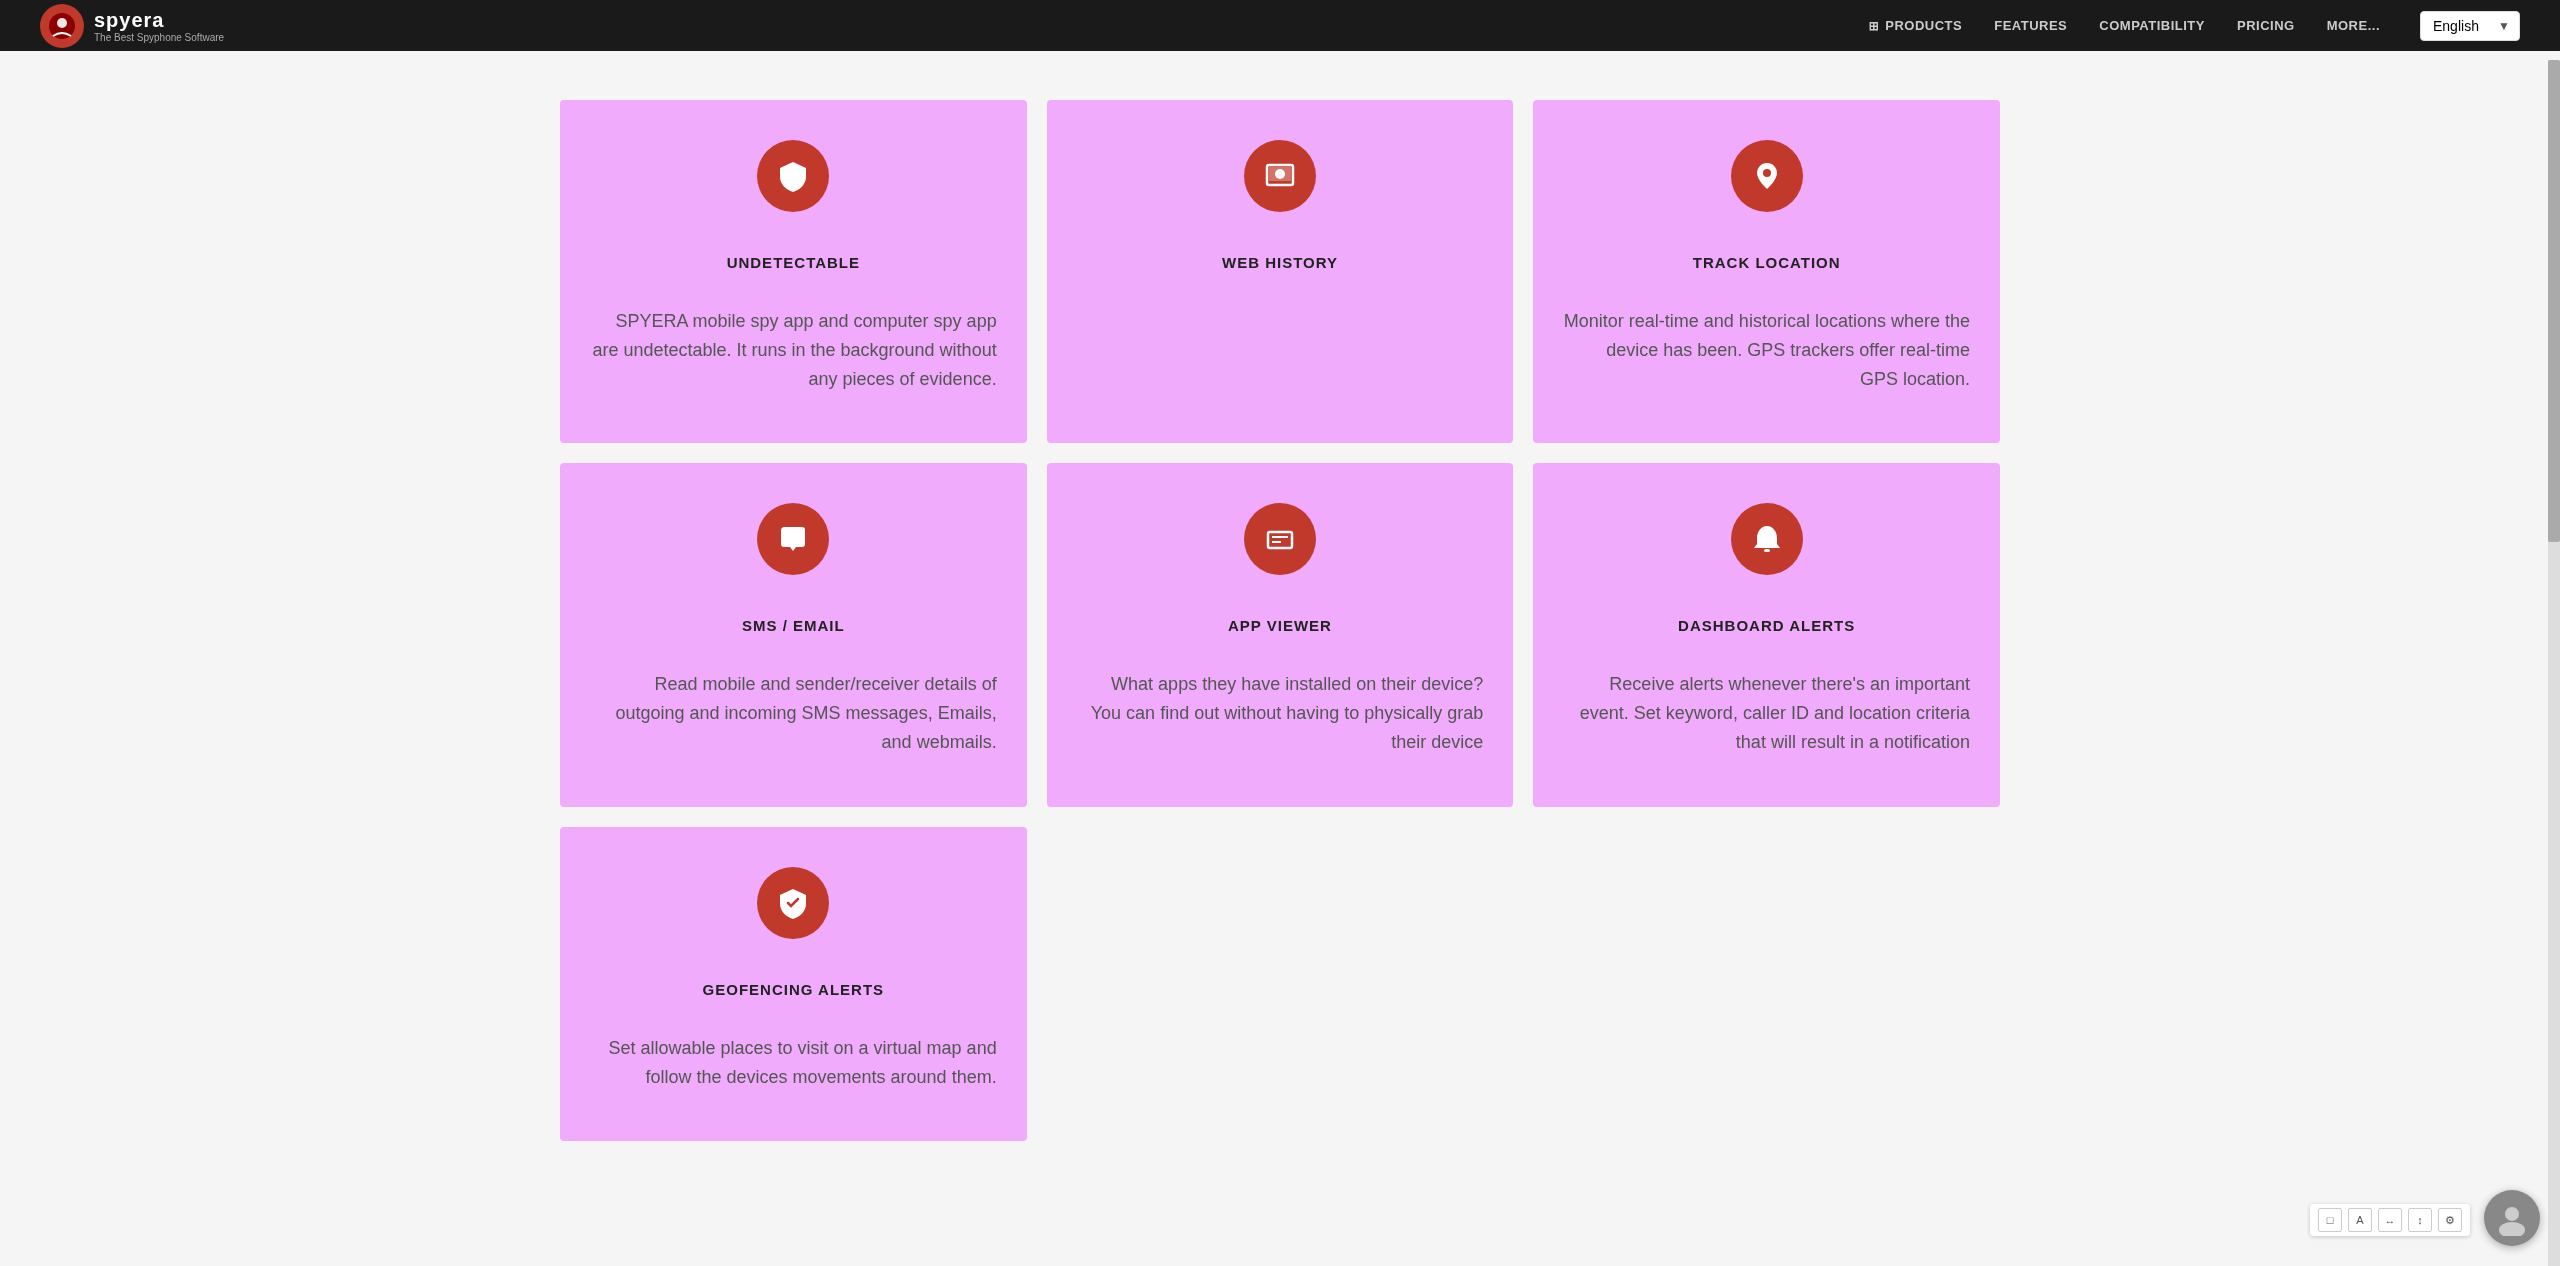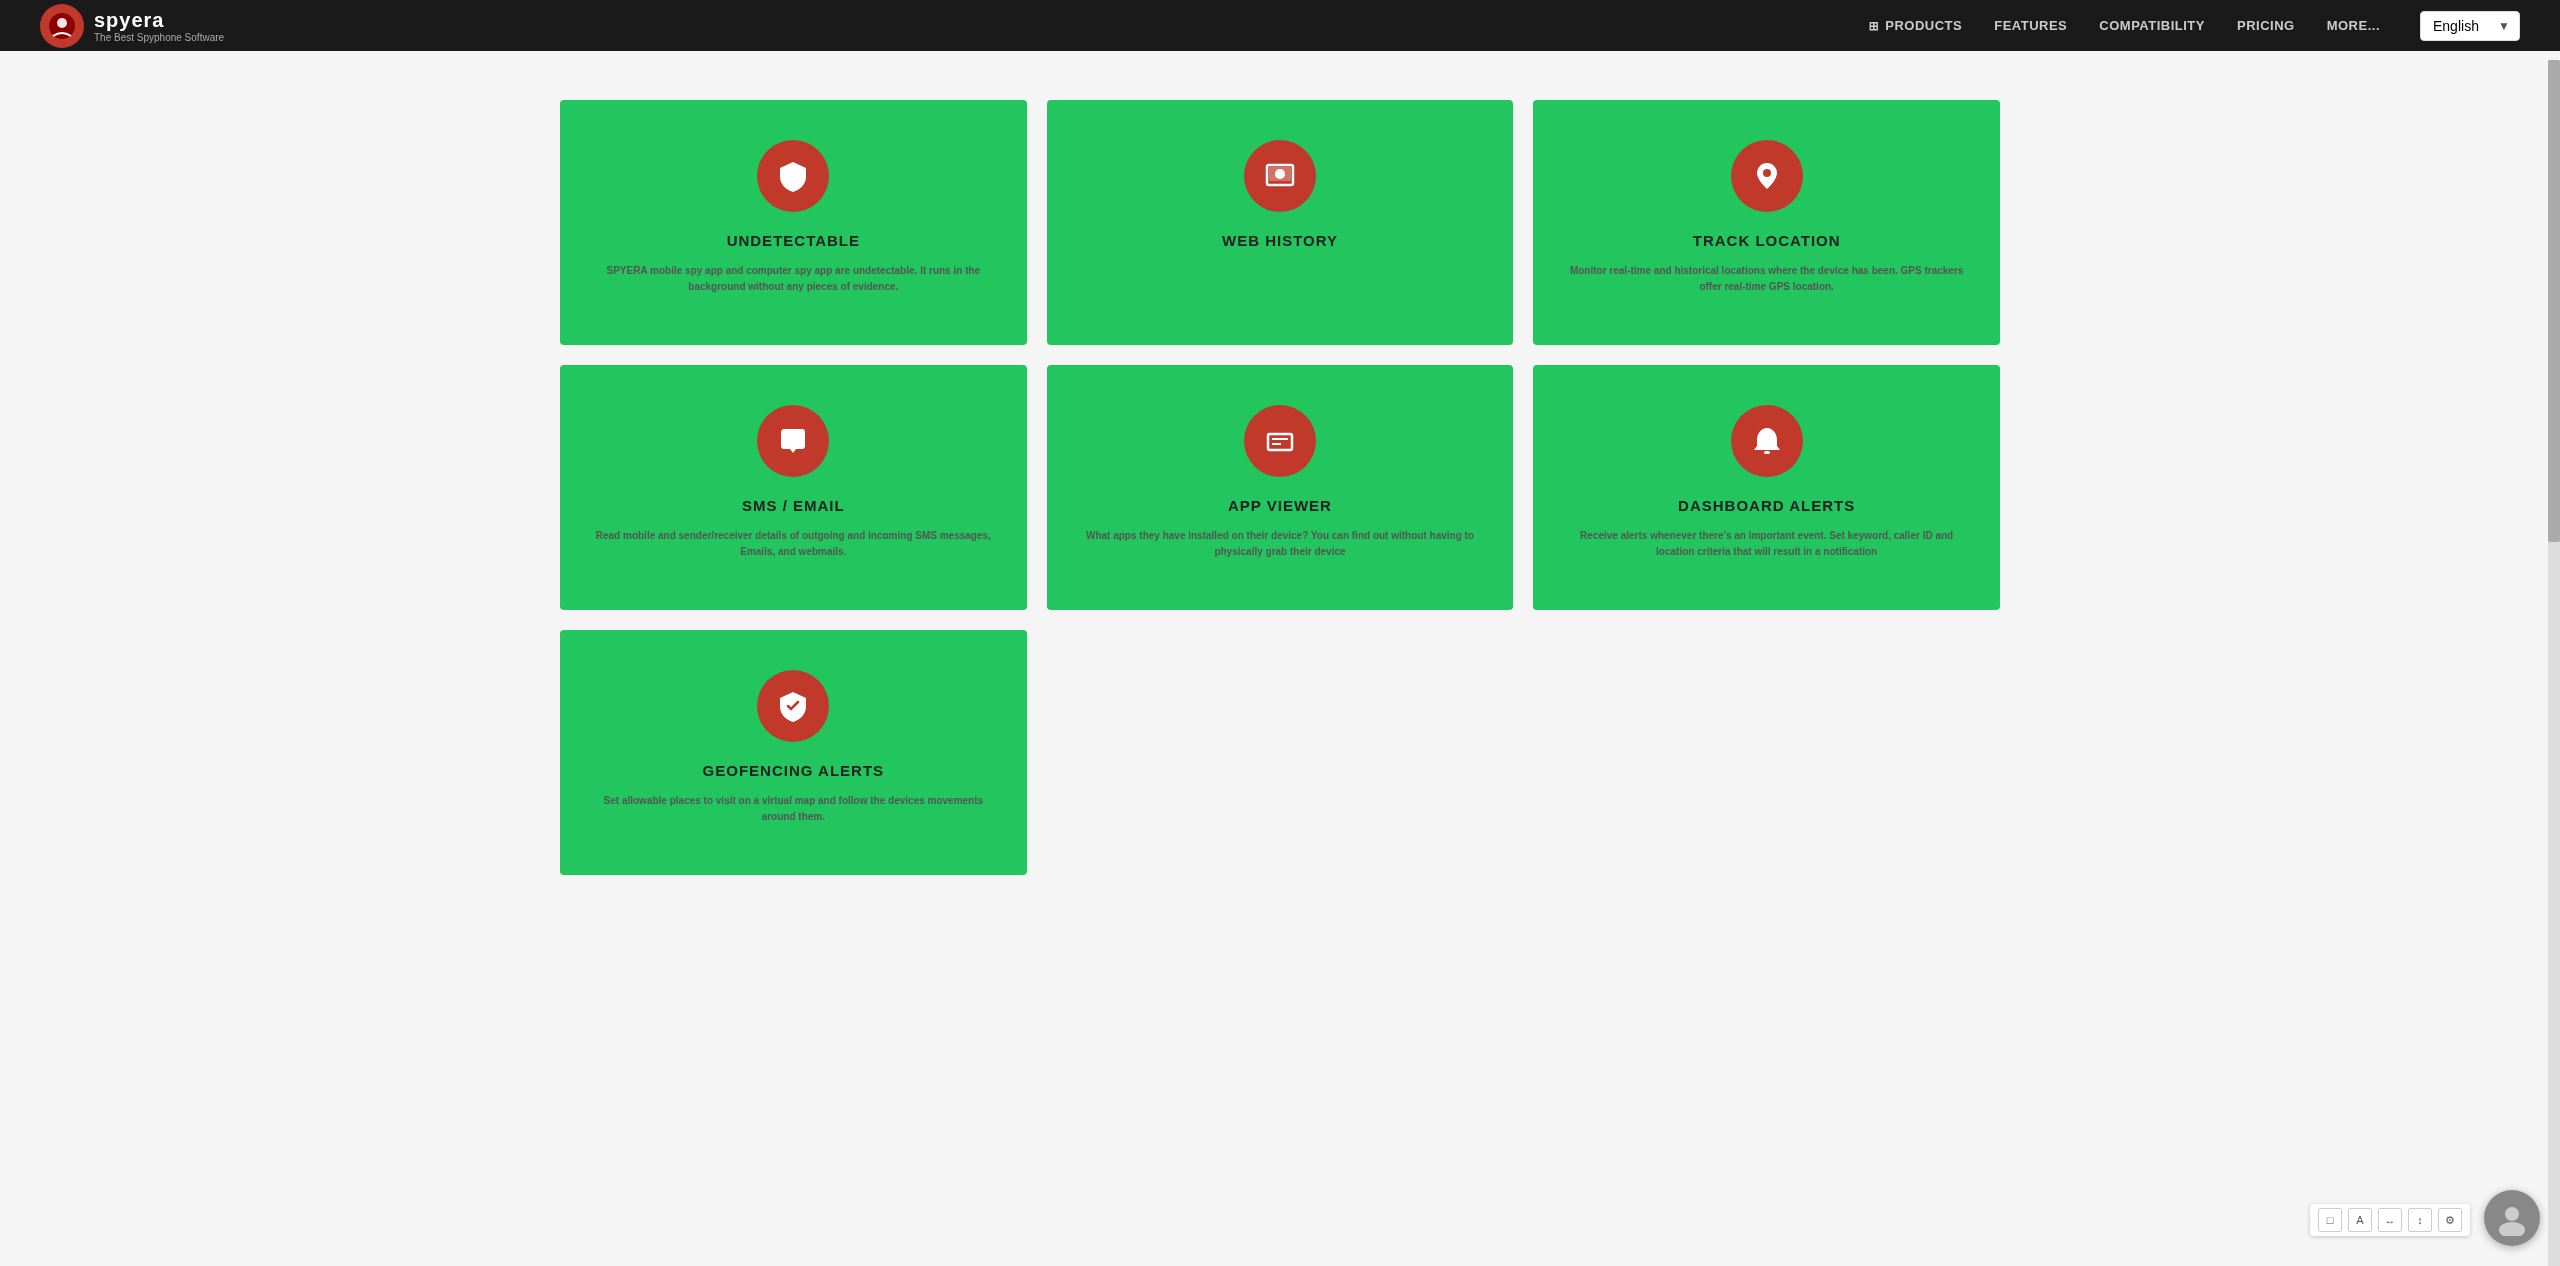--- a/index.html
+++ b/index.html
@@ -73,28 +73,29 @@
     .feature-grid {
       display: grid;
       grid-template-columns: repeat(3, 1fr);
       gap: 20px;
       padding: 30px 60px;
       max-width: 1560px;
       margin: 0 auto;
     }
 
     .feature-card {
-      background: #22c55e;
+      background: #f0abfc;
       border-radius: 4px;
       padding: 40px 30px 50px;
       display: flex;
       flex-direction: column;
       align-items: center;
-      text-align: center;
+      text-align: right;
       position: relative;
+      gap: 22px;
     }
 
     .feature-icon-circle {
       width: 72px; height: 72px;
       border-radius: 50%;
       background: #c0392b;
       display: flex; align-items: center; justify-content: center;
       margin-bottom: 20px;
       color: white;
       font-size: 28px;
@@ -103,24 +104,23 @@
     .feature-title {
       font-size: 15px;
       font-weight: 700;
       letter-spacing: 1px;
       color: #222;
       margin-bottom: 14px;
       text-transform: uppercase;
     }
 
     .feature-desc {
-      font-size: 10px;
+      font-size: 18px;
       color: #555;
       line-height: 1.6;
-      font-weight: bold;
     }
 
     
     .scrollbar {
       position: fixed;
       right: 0; top: 60px; bottom: 0;
       width: 12px;
       background: #ddd;
     }
     .scrollbar-thumb {

